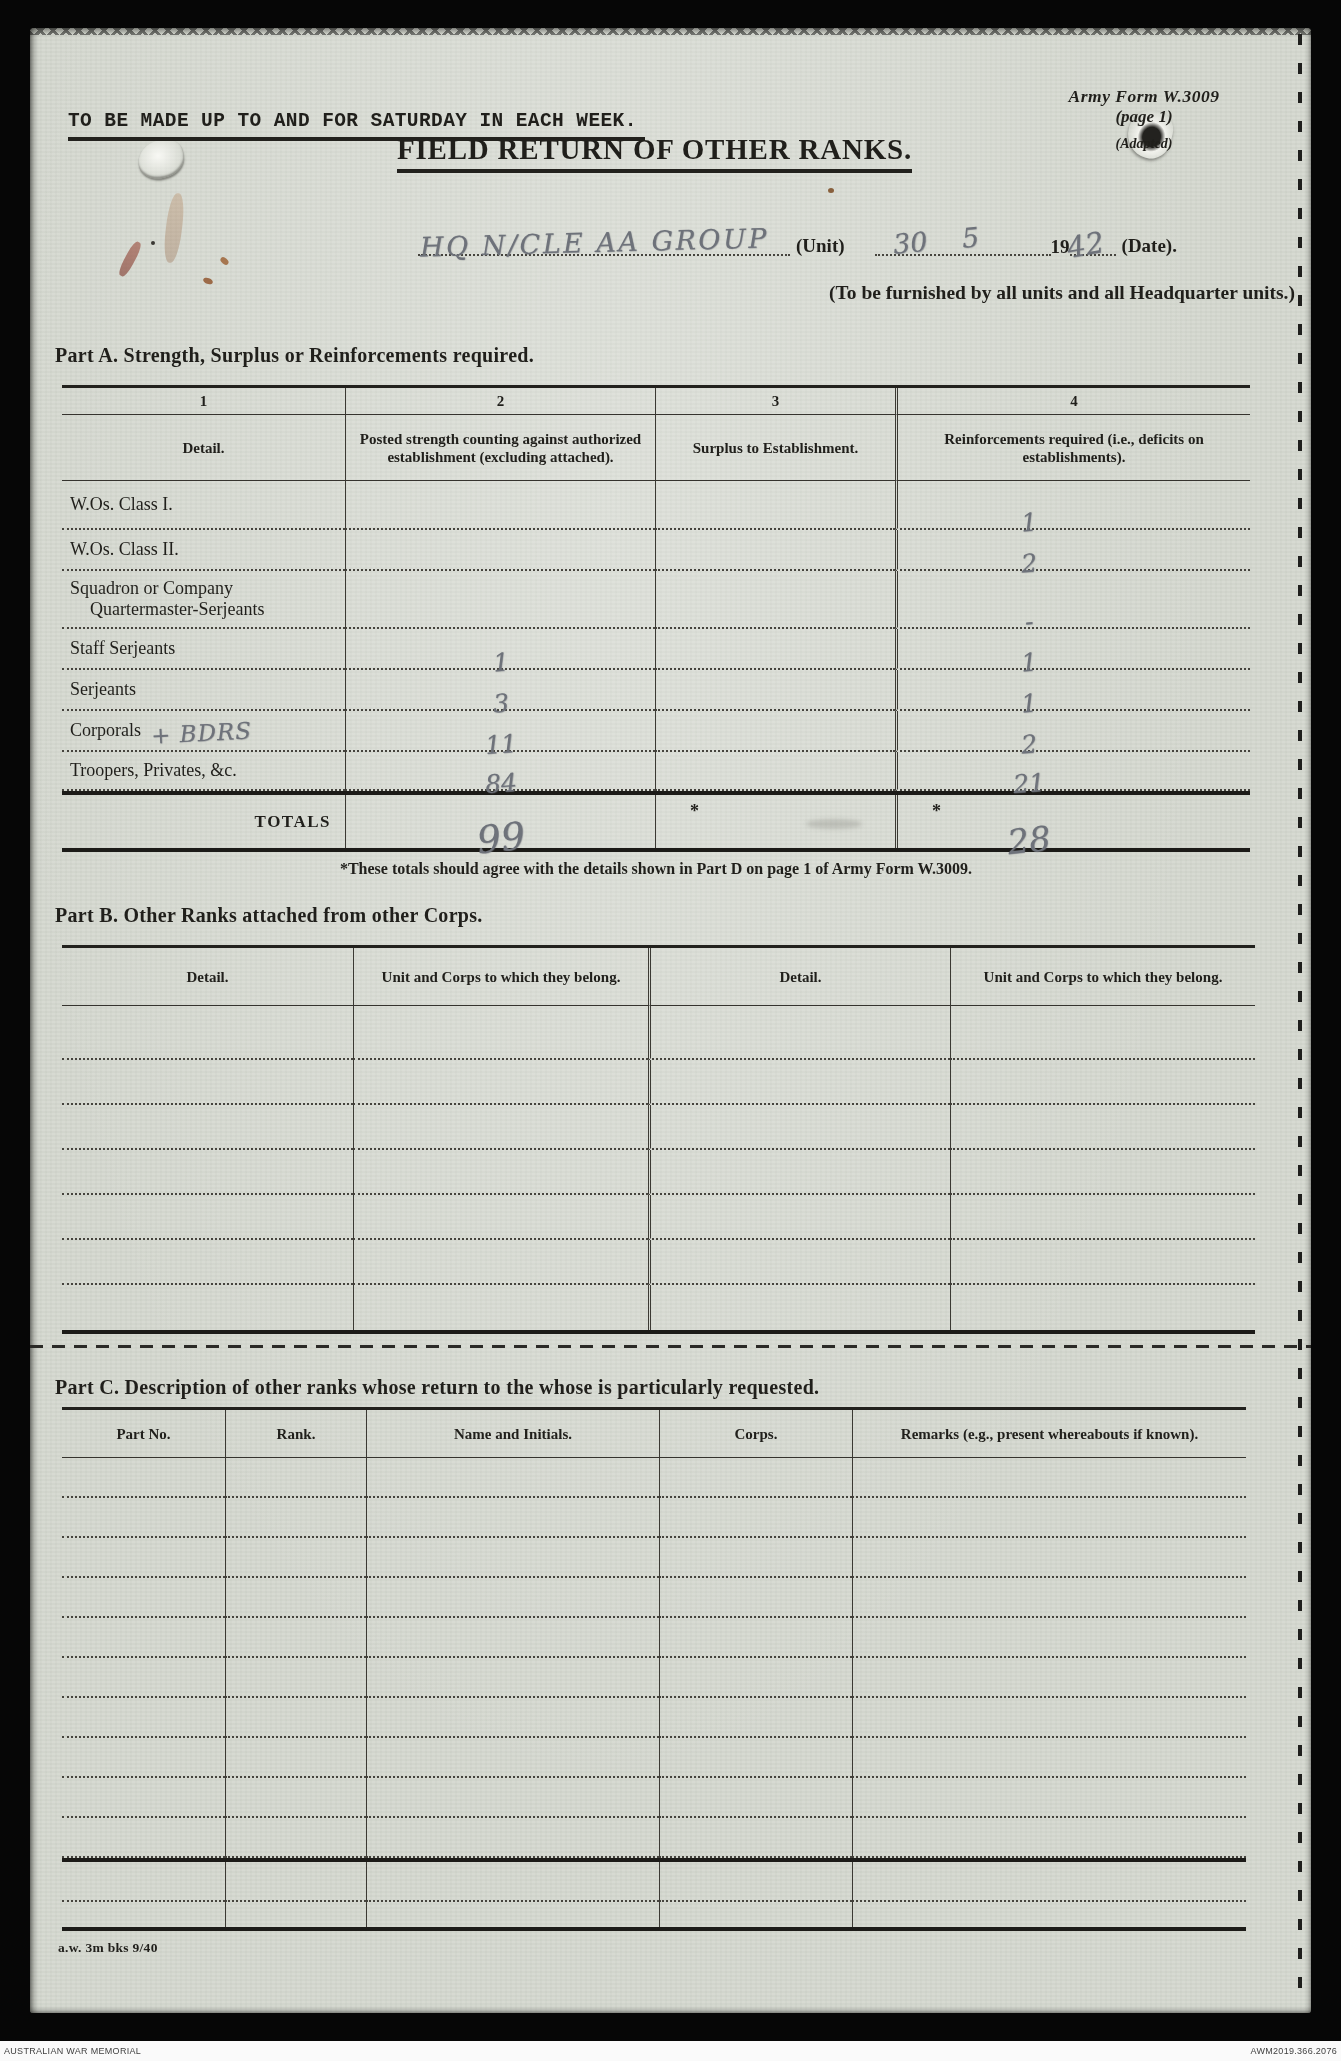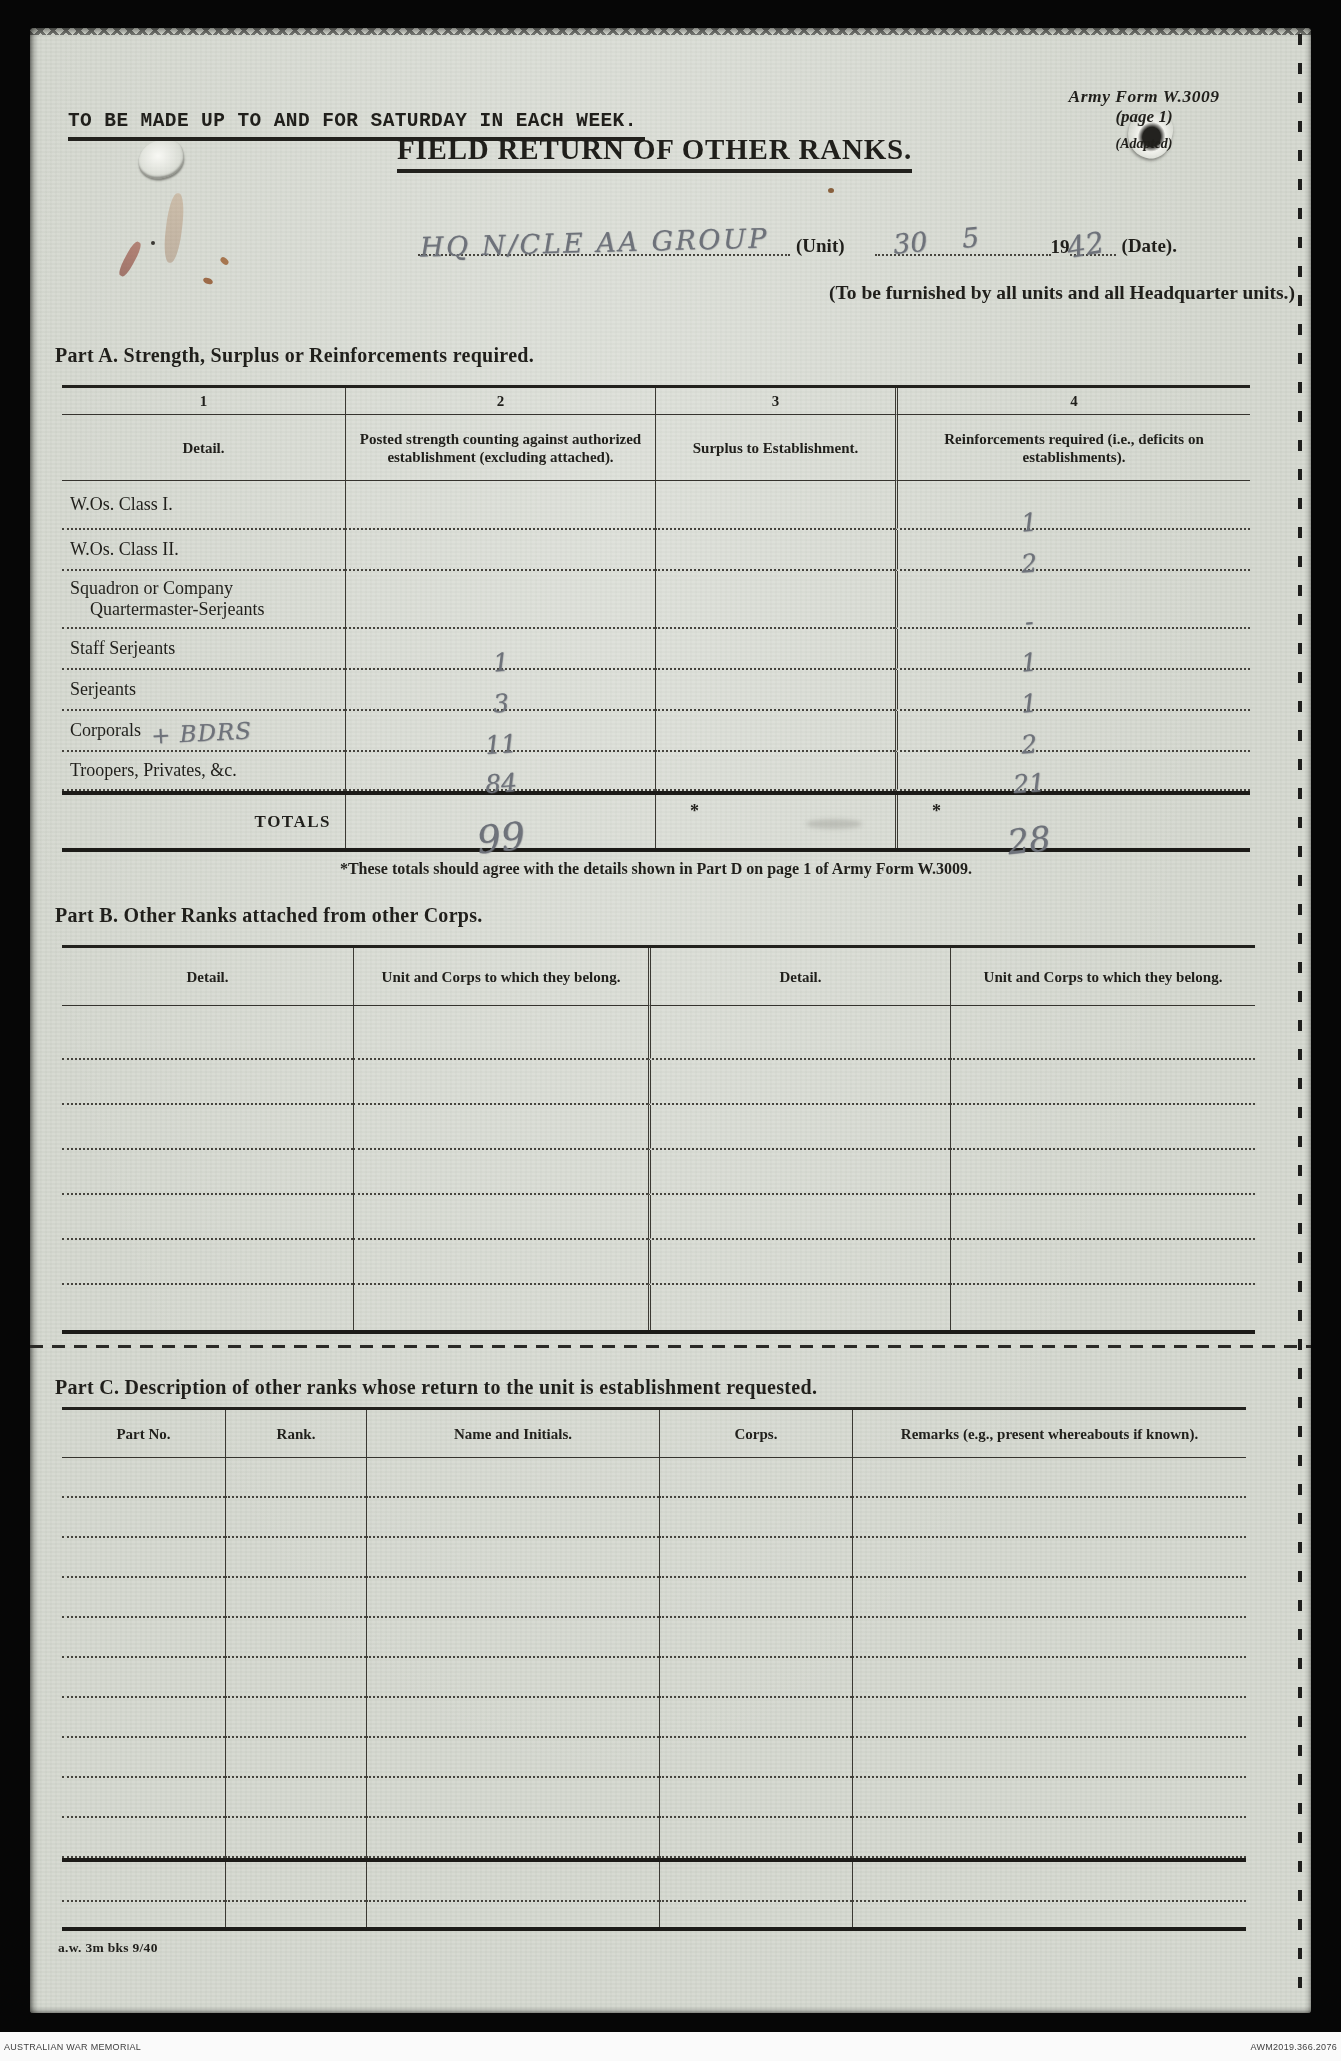--- a/index.html
+++ b/index.html
@@ -104,21 +104,21 @@
   .totrow{height:53px;}
   .totlabel{width:100%;text-align:right;padding-right:14px;font-size:17px;font-weight:700;letter-spacing:1.5px;}
   .star{position:absolute;left:34px;top:6px;font-size:18px;font-weight:700;}
   .bignum{position:absolute;left:50%;bottom:-12px;font-size:38px;transform:translateX(-50%) rotate(-6deg);}
   .bignum4{font-size:34px;transform:translateX(calc(-50% - 45px)) rotate(-6deg);}
   .smudge{position:absolute;left:150px;top:24px;width:56px;height:10px;border-radius:50%;
           background:rgba(118,118,112,.28);filter:blur(2px);}
   .footnote{position:absolute;left:32px;width:1188px;top:832px;text-align:center;font-size:16px;font-weight:700;}
   .imprint{position:absolute;left:28px;top:1912px;font-size:13.5px;font-weight:700;letter-spacing:.3px;}
 
-  .awm-strip{position:absolute;left:0;right:0;bottom:0;height:29px;background:#fafafa;
+  .awm-strip{position:absolute;left:0;right:0;bottom:0;height:20px;background:#fafafa;
              display:flex;justify-content:space-between;align-items:center;padding:0 4px;
              font-family:"Liberation Sans",sans-serif;font-size:9px;color:#3f3f3f;letter-spacing:.3px;}
 </style>
 </head>
 <body>
 
 <div class="stage">
   <div class="paper">
 
     <div class="perf-v"></div>
@@ -340,21 +340,21 @@
           </div>
           <div class="grow brow">
             <div class="cell"></div>
             <div class="cell vl"></div>
             <div class="cell vld"></div>
             <div class="cell vl"></div>
           </div>
         </div>
     </div>
 
-    <div class="part-title pc-title">Part C.  Description of other ranks whose return to the unit is establishment requested.</div>
+    <div class="part-title pc-title">Part C.  Description of other ranks whose return to the whose is particularly requested.</div>
 
     <div class="tbl tblC">
       <div class="grow headrowC thin-b">
         <div class="cell headcell">Part No.</div>
         <div class="cell headcell vl">Rank.</div>
         <div class="cell headcell vl">Name and Initials.</div>
         <div class="cell headcell vl">Corps.</div>
         <div class="cell headcell vl">Remarks (e.g., present whereabouts if known).</div>
       </div>
       <div>

